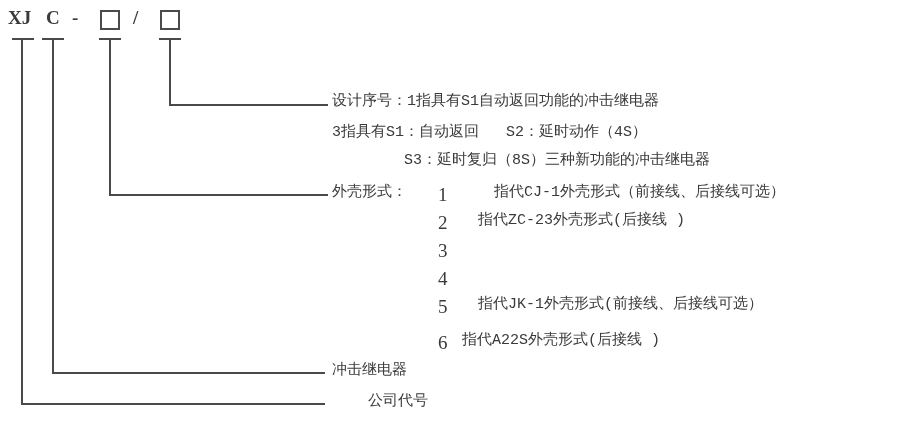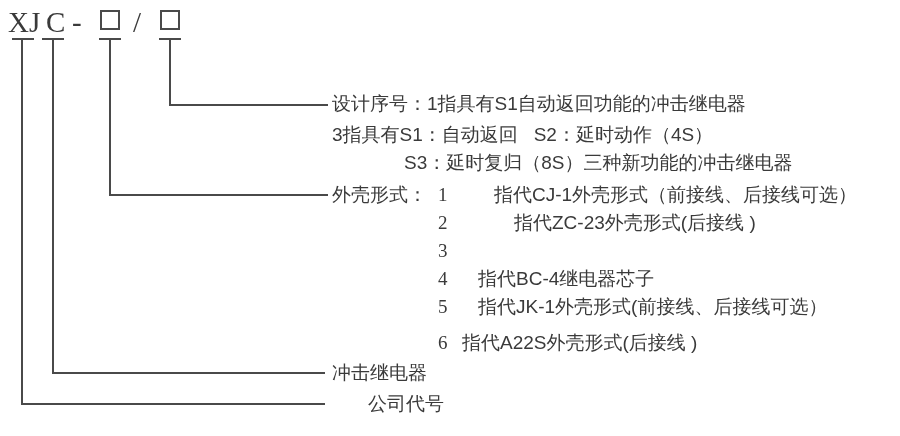--- a/index.html
+++ b/index.html
@@ -14,24 +14,25 @@
     background: #ffffff;
     font-family: "Liberation Serif", "DejaVu Serif", serif;
     color: #3a3a3a;
     overflow: hidden;
   }
 
   
   .code-char {
     position: absolute;
     font-family: "Liberation Serif", "DejaVu Serif", serif;
-    font-size: 29px;
+    font-size: 19px;
     line-height: 1;
     color: #3a3a3a;
     white-space: pre;
+    font-weight: bold;
   }
   .code-box {
     position: absolute;
     width: 20px;
     height: 20px;
     border: 2px solid #4a4a4a;
     background: #ffffff;
     box-sizing: border-box;
   }
 
@@ -48,22 +49,22 @@
   }
   .tick {
     position: absolute;
     height: 2px;
     background: #4a4a4a;
   }
 
   
   .txt {
     position: absolute;
-    font-family: Liberation Sans, sans-serif;
-    font-size: 19px;
+    font-family: Liberation Mono, monospace;
+    font-size: 15px;
     line-height: 1;
     color: #3a3a3a;
     white-space: pre;
   }
   .txt-num {
     position: absolute;
     font-family: "Liberation Serif", "DejaVu Serif", serif;
     font-size: 19px;
     line-height: 1;
     color: #3a3a3a;
@@ -109,26 +110,25 @@
   <span class="txt" style="left:332px; top:125px;">3指具有S1：自动返回   S2：延时动作（4S）</span>
 
   <span class="txt" style="left:404px; top:153px;">S3：延时复归（8S）三种新功能的冲击继电器</span>
 
   <span class="txt" style="left:332px; top:185px;">外壳形式：</span>
 
   <span class="txt-num" style="left:438px; top:185px;">1</span>
   <span class="txt" style="left:478px; top:185px;margin-left:16px;">指代CJ-1外壳形式（前接线、后接线可选）</span>
 
   <span class="txt-num" style="left:438px; top:213px;">2</span>
-  <span class="txt" style="left:478px; top:213px;margin-left:36px;">指代ZC-23外壳形式(后接线 )</span>
+  <span class="txt" style="left:478px; top:213px;">指代ZC-23外壳形式(后接线 )</span>
 
   <span class="txt-num" style="left:438px; top:241px;">3</span>
 
   <span class="txt-num" style="left:438px; top:269px;">4</span>
-  <span class="txt" style="left:478px; top:269px;">指代BC-4继电器芯子</span>
 
   <span class="txt-num" style="left:438px; top:297px;">5</span>
   <span class="txt" style="left:478px; top:297px;text-align:center;">指代JK-1外壳形式(前接线、后接线可选）</span>
 
   <span class="txt-num" style="left:438px; top:333px;">6</span>
   <span class="txt" style="left:462px; top:333px;text-align:right;">指代A22S外壳形式(后接线 )</span>
 
   <span class="txt" style="left:332px; top:363px;">冲击继电器</span>
 
   <span class="txt" style="left:332px; top:394px;margin-left:36px;">公司代号</span>

